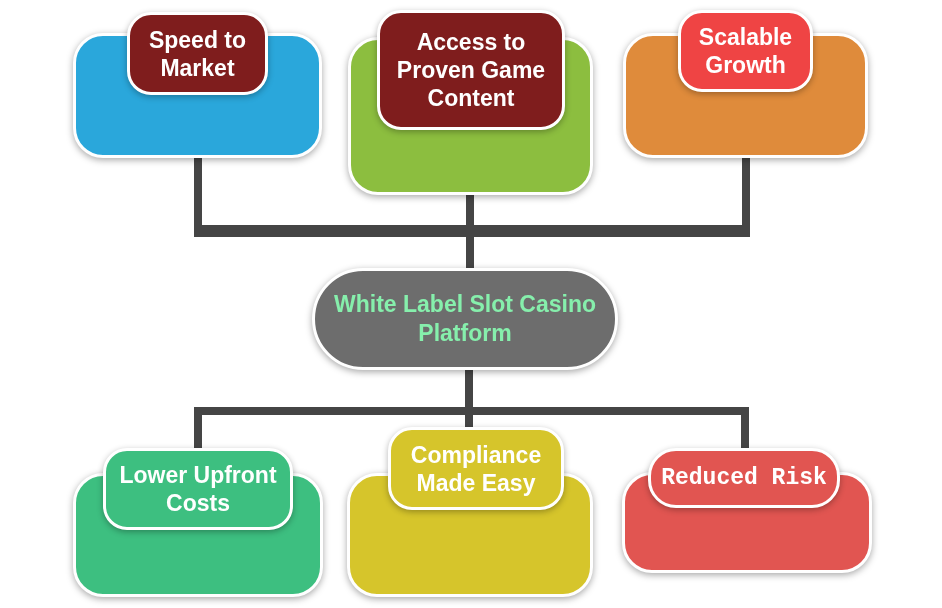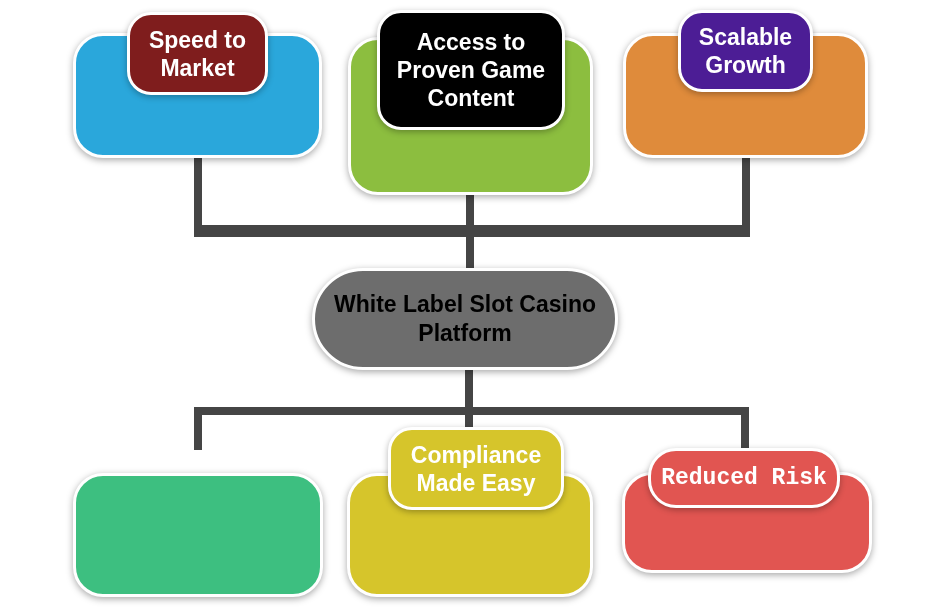--- a/index.html
+++ b/index.html
@@ -68,21 +68,21 @@
     left: 312px; top: 268px; width: 306px; height: 102px;
     border: 3px solid #ffffff;
     border-radius: 51px;
     box-shadow: 0 2px 7px rgba(0,0,0,0.35);
     box-sizing: border-box;
     z-index: 3;
     display: flex;
     align-items: center;
     justify-content: center;
     text-align: center;
-    color: #000000;
+    color: #86efac;
     font-weight: 700;
     font-size: 23px;
     line-height: 29px;
     white-space: pre-line;
   }
   
   .box-costs-outer      { left: 73px;  top: 473px; width: 250px; height: 124px; }
   .box-costs-label      { left: 103px; top: 448px; width: 190px; height: 82px;  }
   .box-compliance-outer { left: 347px; top: 473px; width: 246px; height: 124px; }
   .box-compliance-label { left: 388px; top: 427px; width: 176px; height: 83px;  }
@@ -101,32 +101,34 @@
   <div class="conn conn-v-center" style="background-color: rgb(69, 69, 69);"></div>
   <div class="conn conn-h-bottom" style="background-color: rgb(69, 69, 69);"></div>
   <div class="conn conn-v-teal" style="background-color: rgb(69, 69, 69);"></div>
   <div class="conn conn-v-red" style="background-color: rgb(69, 69, 69);"></div>
 
   <div class="outer-box box-speed-outer" style="background-color: rgb(42, 167, 219);"></div>
   <div class="label-box box-speed-label" style="background-color: #7f1d1d;">Speed to
 Market</div>
 
   <div class="outer-box box-access-outer" style="background-color: rgb(140, 190, 63);"></div>
-  <div class="label-box box-access-label" style="background-color: #000000;">Access to
+  <div class="label-box box-access-label" style="background-color: #7f1d1d;">Access to
 Proven Game
 Content</div>
 
   <div class="outer-box box-scalable-outer" style="background-color: rgb(223, 139, 59);"></div>
-  <div class="label-box box-scalable-label" style="background-color: #4c1d95;">Scalable
+  <div class="label-box box-scalable-label" style="background-color: #ef4444;">Scalable
 Growth</div>
 
   <div class="box-platform" style="background-color: rgb(109, 109, 109);">White Label Slot Casino
 Platform</div>
 
   <div class="outer-box box-costs-outer" style="background-color: rgb(61, 191, 128);"></div>
+  <div class="label-box box-costs-label" style="background-color: rgb(61, 191, 128);">Lower Upfront
+Costs</div>
 
   <div class="outer-box box-compliance-outer" style="background-color: rgb(214, 197, 43);"></div>
   <div class="label-box box-compliance-label" style="background-color: rgb(214, 197, 43);">Compliance
 Made Easy</div>
 
   <div class="outer-box box-risk-outer" style="background-color: rgb(225, 85, 81);"></div>
   <div class="label-box box-risk-label" style="background-color: rgb(225, 85, 81); font-family: Liberation Mono, monospace;">Reduced Risk</div>
 
 </div>
 

